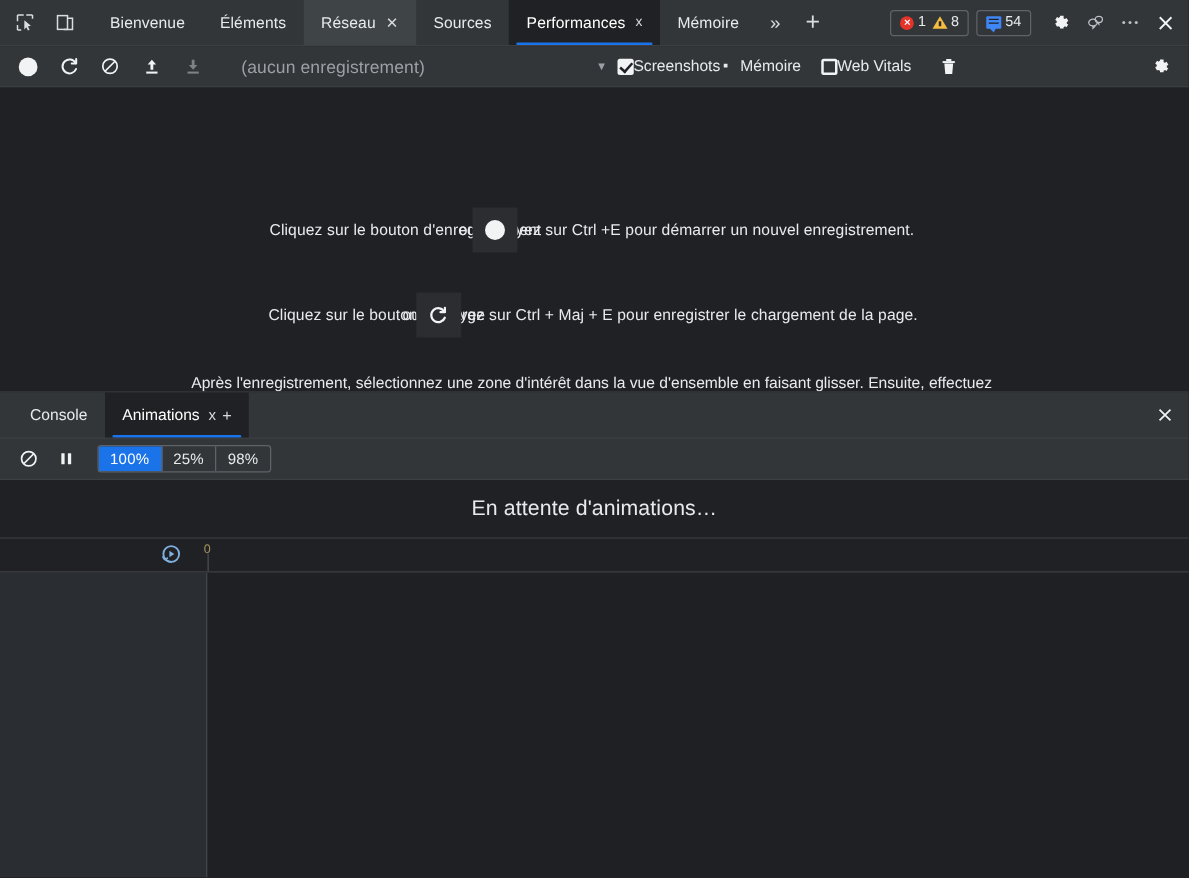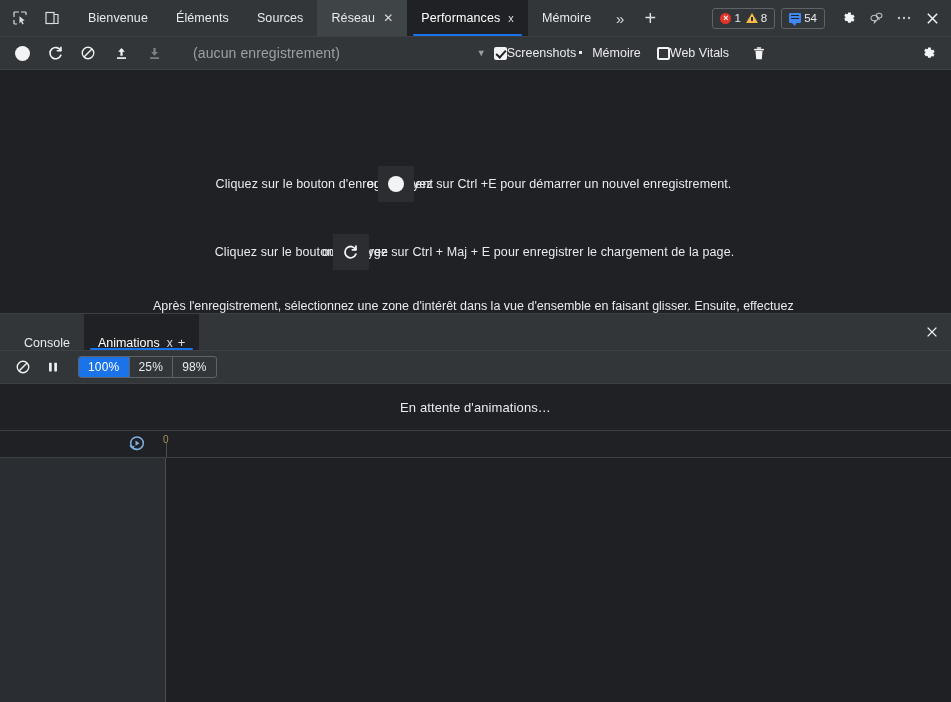--- a/index.html
+++ b/index.html
@@ -159,21 +159,21 @@
     flex:1; display:flex; flex-direction:column;
     background:#202124; border-top:1px solid #3c4043;
     min-height:0;
   }
   .drawer-tabs {
     height:37px;min-height:37px; background:#323639;
     display:flex;align-items:stretch; position:relative;
     border-bottom:1px solid #3c4043;
   }
   .dtab {
-    position:relative; display:flex;align-items:flex-end; padding:0 14px;
+    position:relative; display:flex;align-items:center; padding:0 14px;
     font-size:12.5px;color:#e8eaed;cursor:pointer;white-space:nowrap;
   }
   .dtab:first-child{ margin-left:10px; }
   .dtab.active { background:#202124; color:#fff; }
   .dtab.active::after{content:"";position:absolute;left:6px;right:6px;bottom:0;height:2px;background:#1a73e8;border-radius:1px;}
   .dtab .tx { margin-left:7px; font-size:12px; color:#dadce0;}
   .dtab .plus { margin-left:5px; font-size:13px; color:#dadce0;}
   .drawer-close {
     margin-left:auto; width:38px; display:flex;align-items:center;justify-content:center;
     cursor:pointer; color:#e8eaed; font-size:14px;
@@ -188,21 +188,21 @@
   .speedgroup{display:flex;margin-left:10px;border:1px solid #5f6368;border-radius:3px;overflow:hidden;height:22px;}
   .speedbtn{
     padding:0 9px;display:flex;align-items:center;font-size:12px;color:#e8eaed;cursor:pointer;
     border-right:1px solid #5f6368; background:transparent; letter-spacing:.2px;
   }
   .speedbtn:last-child{border-right:none;}
   .speedbtn.active{background:#1a73e8;color:#ffffff;}
 
   .anim-empty {
     height:47px;min-height:47px;display:flex;align-items:center;justify-content:center;
-    font-size:13px;color:#e8eaed;background:#202124;border-bottom:1px solid #3c4043;
+    font-size:17px;color:#e8eaed;background:#202124;border-bottom:1px solid #3c4043;
     letter-spacing:.1px;
   }
   .anim-ruler {
     height:27px;min-height:27px;background:#202124;
     border-bottom:1px solid #3c4043;position:relative;
   }
   .replay-icon{position:absolute;left:127px;top:3px;width:20px;height:20px;cursor:pointer;}
   .ruler-tick-label{position:absolute;left:163px;top:3px;font-size:10px;color:#a8935f;}
   .ruler-divider{position:absolute;left:166px;top:12px;bottom:0;width:1px;background:#4a4e51;}
   .anim-body{flex:1;display:flex;min-height:0;}
@@ -231,26 +231,26 @@
       </div>
     </div>
 
     <div class="tabs">
       <div class="tab">
         <span class="tab-label">Bienvenue</span>
       </div>
       <div class="tab">
         <span class="tab-label">Éléments</span>
       </div>
-      <div class="tab">
-        <span class="tab-label">Sources</span>
-      </div>
       <div class="tab hover">
         <span class="tab-label">Réseau</span>
         <span class="close-x">✕</span>
+      </div>
+      <div class="tab">
+        <span class="tab-label">Sources</span>
       </div>
       <div class="tab active">
         <span class="tab-label">Performances</span>
         <span class="close-x">x</span>
       </div>
       <div class="tab">
         <span class="tab-label">Mémoire</span>
       </div>
       <div class="tab-chevrons">»</div>
       <div class="tab-plus">+</div>

